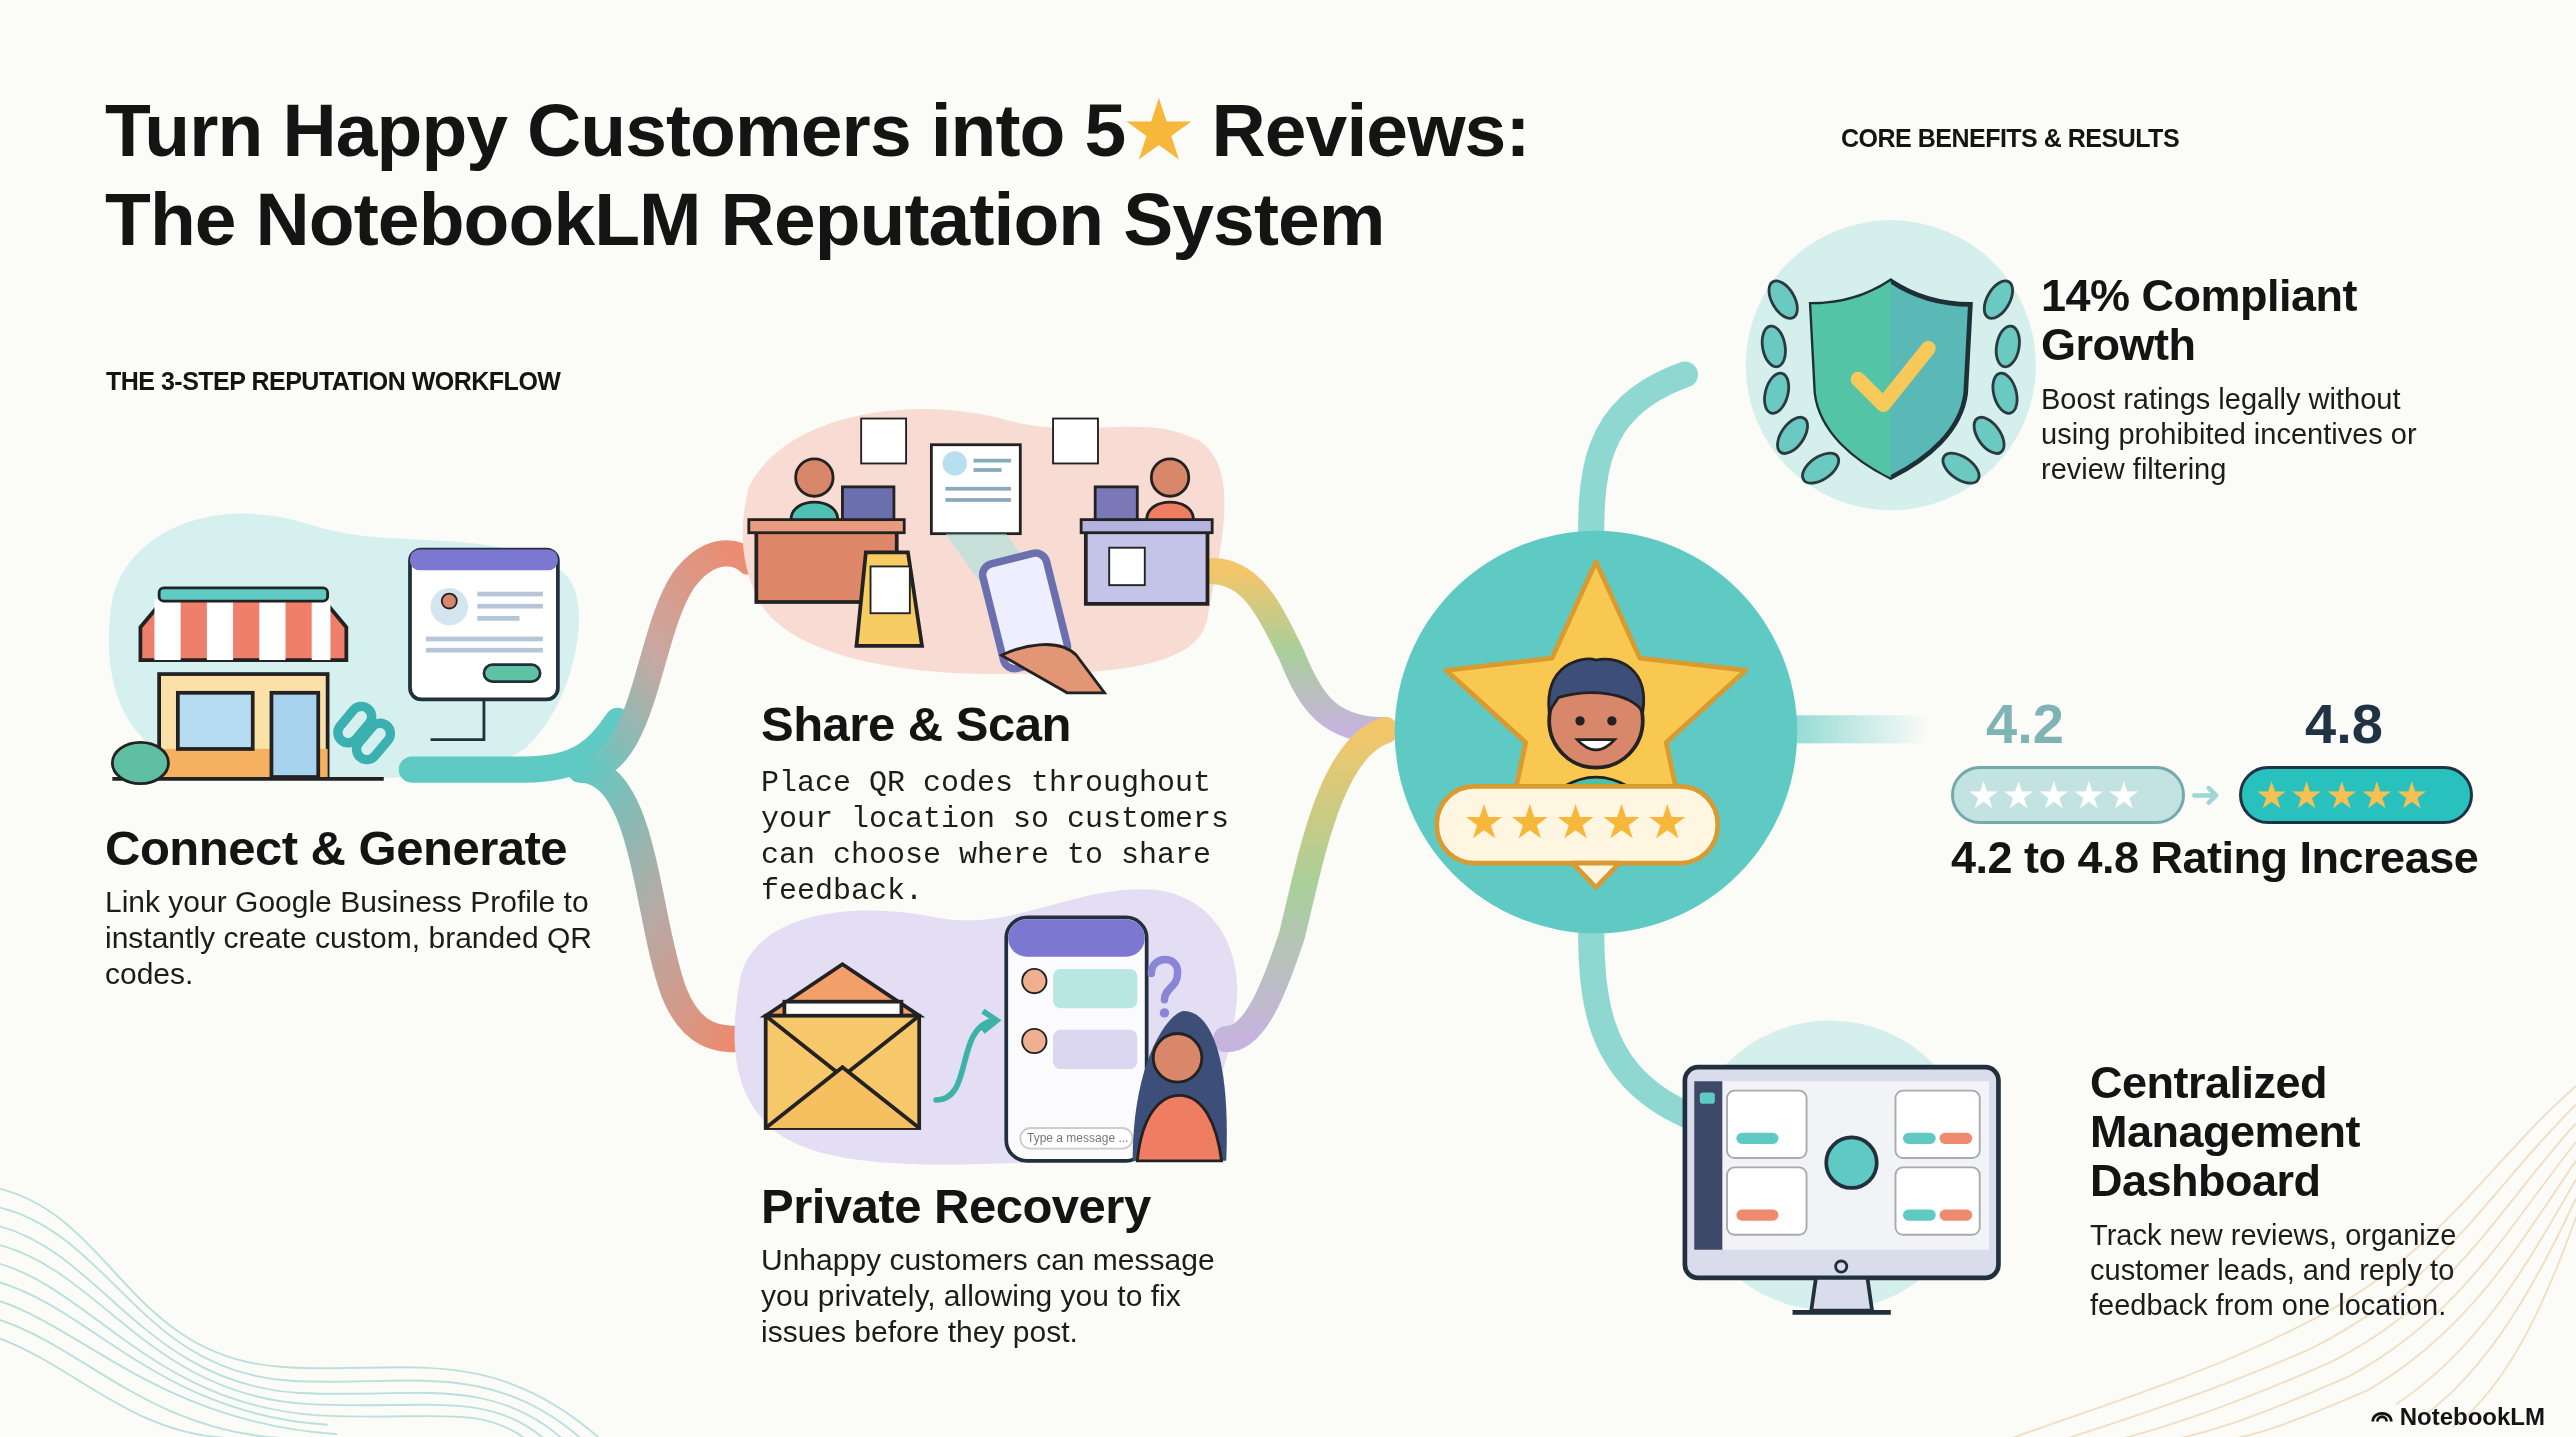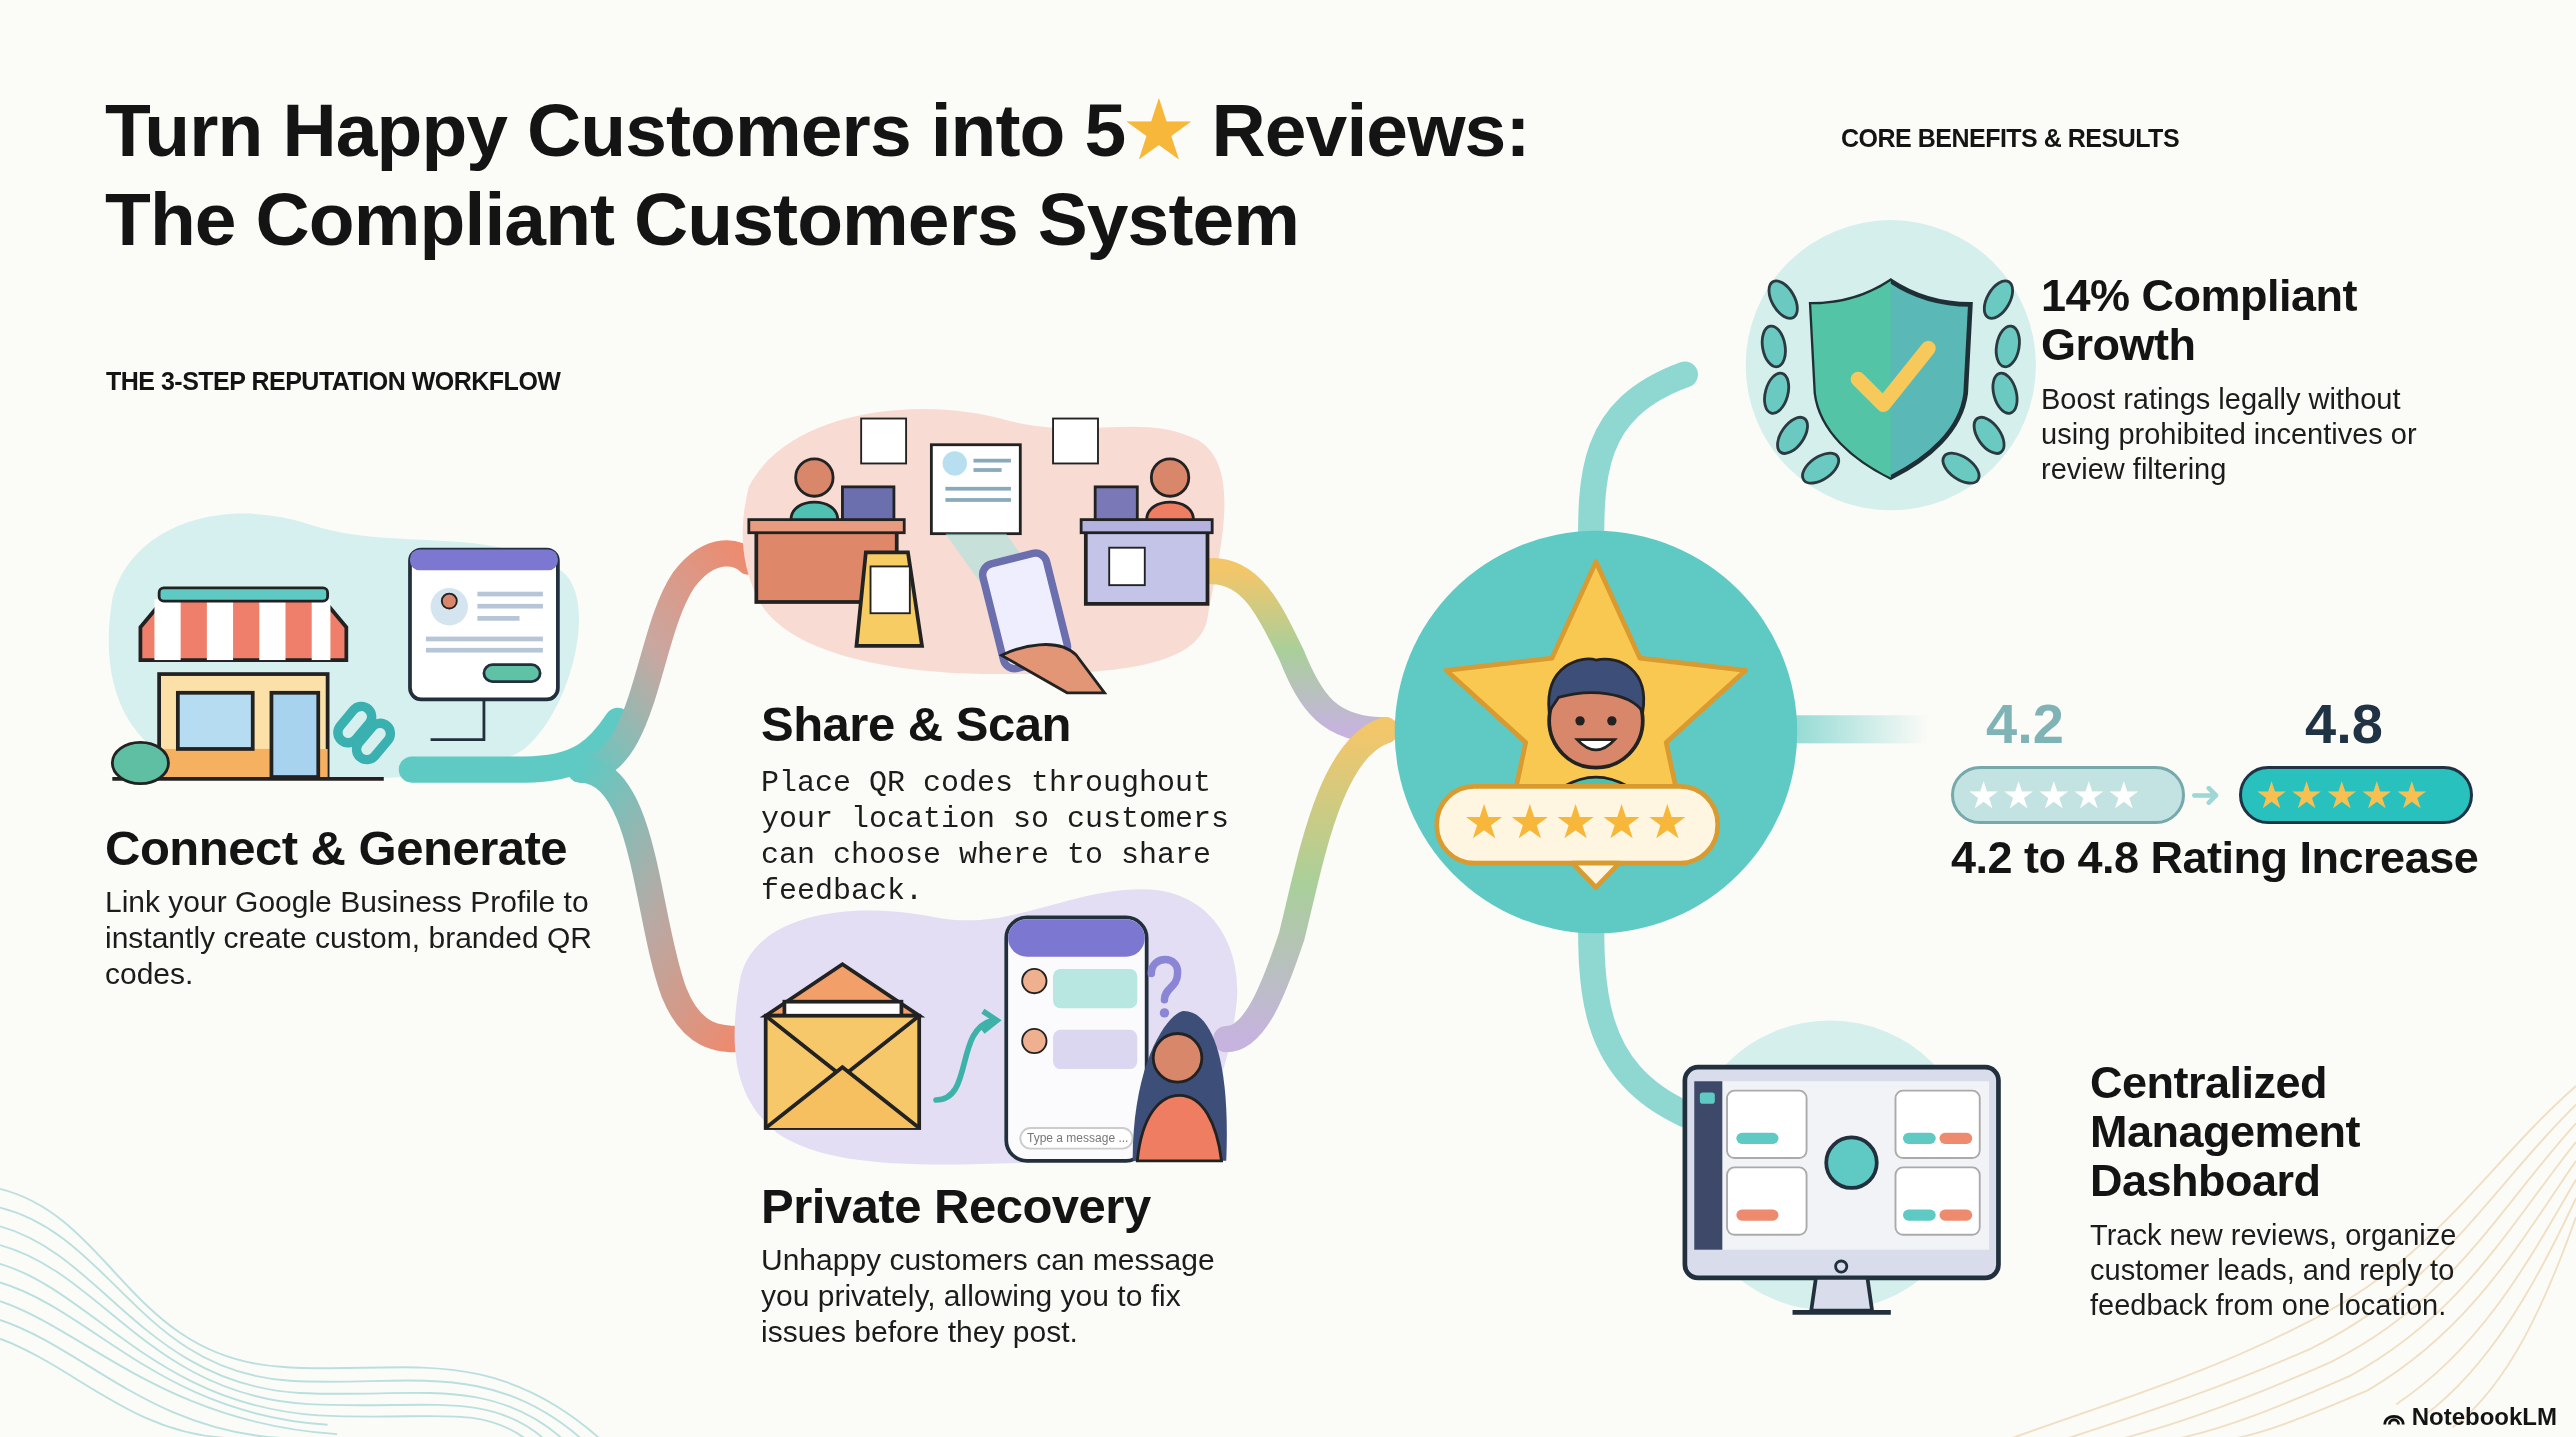--- a/index.html
+++ b/index.html
@@ -8,21 +8,21 @@
   .title { left:105px; top:86px; font-size:75px; font-weight:700; line-height:89px; letter-spacing:-0.9px; }
   .title .star { color:#f6b73a; }
   .sec-head { font-size:25px; font-weight:700; letter-spacing:-0.5px; }
   .step-title { font-size:49px; font-weight:700; letter-spacing:-0.5px; }
   .step-desc { font-size:30px; line-height:36px; color:#1c1c1c; }
   .ben-title { font-size:45px; font-weight:700; line-height:49px; letter-spacing:-0.5px; }
   .ben-desc { font-size:29px; line-height:35px; color:#1c1c1c; }
   svg { position:absolute; left:0; top:0; }
   .rating-num { font-size:56px; font-weight:700; }
   .pill { border-radius:30px; height:52px; display:flex; align-items:center; padding:0 13px; gap:7.5px; font-size:37px; }
-  .brand { right:19px; bottom:7.5px; font-size:24px; font-weight:600; display:flex; align-items:center; gap:6px; }
+  .brand { right:31px; bottom:7.5px; font-size:24px; font-weight:600; display:flex; align-items:flex-start; gap:6px; }
 </style>
 </head>
 <body>
 
 <svg width="2576" height="1438" viewBox="0 0 2752 1536">
   <defs>
     <linearGradient id="gTop" x1="0" y1="1" x2="1" y2="0">
       <stop offset="0" stop-color="#5fc9c3"></stop>
         <stop offset="0.5" stop-color="#c9a7a0"></stop>
         <stop offset="1" stop-color="#ee8a6e"></stop>
@@ -216,21 +216,21 @@
     <path d="M1230 1040 C1230 1020 1260 1020 1258 1040 C1258 1055 1244 1055 1244 1068" fill="none" stroke="#8b85d6" stroke-width="8" stroke-linecap="round"></path>
     <circle cx="1244" cy="1082" r="5" fill="#8b85d6"></circle>
     <path d="M1210 1240 C1210 1130 1250 1080 1265 1080 C1290 1080 1315 1120 1310 1240 Z" fill="#3d4f78"></path>
     <circle cx="1258" cy="1130" r="26" fill="#d8876a" stroke="#222" stroke-width="3"></circle>
     <path d="M1215 1240 C1220 1190 1240 1170 1260 1170 C1285 1170 1300 1200 1305 1240 Z" fill="#ee7d62" stroke="#222" stroke-width="3"></path>
   </g>
 </svg>
 
 <div class="abs title">
   <div><span>Turn Happy Customers into 5</span><span class="star">★</span><span> Reviews:</span></div>
-  <div>The Compliant Customers System</div>
+  <div>The NotebookLM Reputation System</div>
 </div>
 
 <div class="abs sec-head" style="left:106px; top:339px;margin-top:28px;">THE 3-STEP REPUTATION WORKFLOW</div>
 
 <div class="abs" style="left:105px; top:820px; width:524px;">
   <div class="step-title">Connect &amp; Generate</div>
   <div class="step-desc" style="margin-top:7.5px;">Link your Google Business Profile to instantly create custom, branded QR codes.</div>
   <span></span>
 </div>
 

